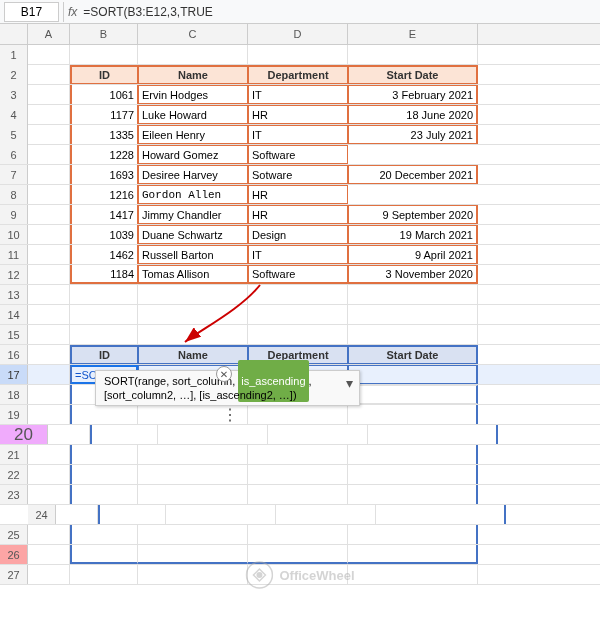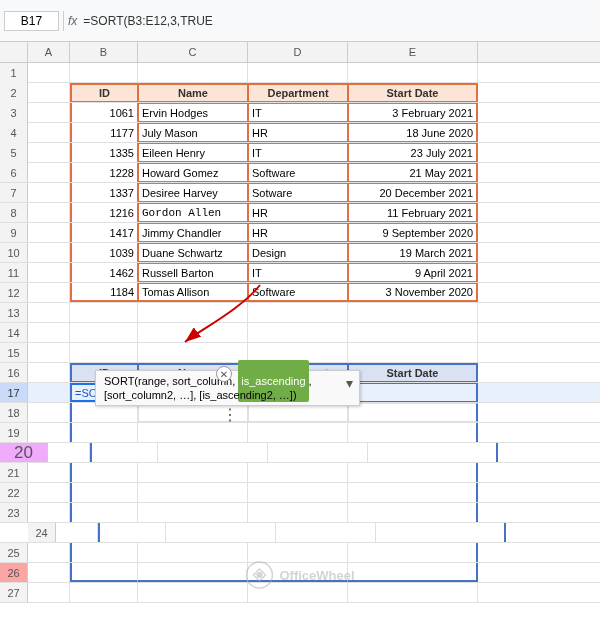--- a/index.html
+++ b/index.html
@@ -11,21 +11,21 @@
       height: 625px;
       overflow: hidden;
     }
 
     
     .formula-bar {
       display: flex;
       align-items: center;
       background: #f8f9fa;
       border-bottom: 1px solid #ccc;
-      height: 42px;
+      height: 24px;
       padding: 0 4px;
     }
     .cell-ref {
       width: 55px;
       border: 1px solid #ccc;
       padding: 2px 4px;
       font-size: 12px;
       text-align: center;
       background: #fff;
       height: 20px;
@@ -245,59 +245,57 @@
       <div class="cell col-b right" style="border-left:2px solid #e07040; border-right:1px solid #e07040;">1061</div>
       <div class="cell col-c" style="border:1px solid #e07040;">Ervin Hodges</div>
       <div class="cell col-d" style="border:1px solid #e07040;">IT</div>
       <div class="cell col-e right" style="border:1px solid #e07040; border-right:2px solid #e07040;">3 February 2021</div>
     </div>
 
     <div class="grid-row">
       <div class="row-header">4</div>
       <div class="cell col-a"></div>
       <div class="cell col-b right" style="border-left:2px solid #e07040; border-right:1px solid #e07040;">1177</div>
-      <div class="cell col-c" style="border:1px solid #e07040;">July Mason</div>
+      <div class="cell col-c" style="border:1px solid #e07040;">Luke Howard</div>
       <div class="cell col-d" style="border:1px solid #e07040;">HR</div>
       <div class="cell col-e right" style="border:1px solid #e07040; border-right:2px solid #e07040;">18 June 2020</div>
     </div>
 
     <div class="grid-row">
       <div class="row-header">5</div>
       <div class="cell col-a"></div>
       <div class="cell col-b right" style="border-left:2px solid #e07040; border-right:1px solid #e07040;">1335</div>
       <div class="cell col-c" style="border:1px solid #e07040;">Eileen Henry</div>
       <div class="cell col-d" style="border:1px solid #e07040;">IT</div>
       <div class="cell col-e right" style="border:1px solid #e07040; border-right:2px solid #e07040;">23 July 2021</div>
     </div>
 
     <div class="grid-row">
       <div class="row-number" style="width:28px;min-width:28px;background:#f3f3f3;border-right:1px solid #ccc;text-align:center;font-size:11px;color:#555;display:flex;align-items:center;justify-content:center;">6</div>
       <div class="cell col-a"></div>
       <div class="cell col-b right" style="border-left:2px solid #e07040; border-right:1px solid #e07040;">1228</div>
       <div class="cell col-c" style="border:1px solid #e07040;">Howard Gomez</div>
       <div class="cell col-d" style="border:1px solid #e07040;">Software</div>
-      <div class="cell col-e right" style="border:1px solid #e07040; border-right:2px solid #e07040;">21 May 2021</div>
     </div>
 
     <div class="grid-row">
       <div class="row-number" style="width:28px;min-width:28px;background:#f3f3f3;border-right:1px solid #ccc;text-align:center;font-size:11px;color:#555;display:flex;align-items:center;justify-content:center;">7</div>
       <div class="cell col-a"></div>
-      <div class="cell col-b right" style="border-left:2px solid #e07040; border-right:1px solid #e07040;">1337</div>
+      <div class="cell col-b right" style="border-left:2px solid #e07040; border-right:1px solid #e07040;">1693</div>
       <div class="cell col-c" style="border:1px solid #e07040;">Desiree Harvey</div>
       <div class="cell col-d" style="border:1px solid #e07040;">Sotware</div>
       <div class="cell col-e right" style="border:1px solid #e07040; border-right:2px solid #e07040;">20 December 2021</div>
     </div>
 
     <div class="grid-row">
       <div class="row-number" style="width:28px;min-width:28px;background:#f3f3f3;border-right:1px solid #ccc;text-align:center;font-size:11px;color:#555;display:flex;align-items:center;justify-content:center;">8</div>
       <div class="cell col-a"></div>
       <div class="cell col-b right" style="border-left:2px solid #e07040; border-right:1px solid #e07040;">1216</div>
       <div class="cell col-c" style="border:1px solid #e07040;font-family:Liberation Mono, monospace;">Gordon Allen</div>
       <div class="cell col-d" style="border:1px solid #e07040;">HR</div>
-      <div class="cell col-e right" style="border:1px solid #e07040; border-right:2px solid #e07040;">11 February 2021</div>
     </div>
 
     <div class="grid-row">
       <div class="row-number" style="width:28px;min-width:28px;background:#f3f3f3;border-right:1px solid #ccc;text-align:center;font-size:11px;color:#555;display:flex;align-items:center;justify-content:center;">9</div>
       <div class="cell col-a"></div>
       <div class="cell col-b right" style="border-left:2px solid #e07040; border-right:1px solid #e07040;">1417</div>
       <div class="cell col-c" style="border:1px solid #e07040;">Jimmy Chandler</div>
       <div class="cell col-d" style="border:1px solid #e07040;">HR</div>
       <div class="cell col-e right" style="border:1px solid #e07040; border-right:2px solid #e07040;">9 September 2020</div>
     </div>

